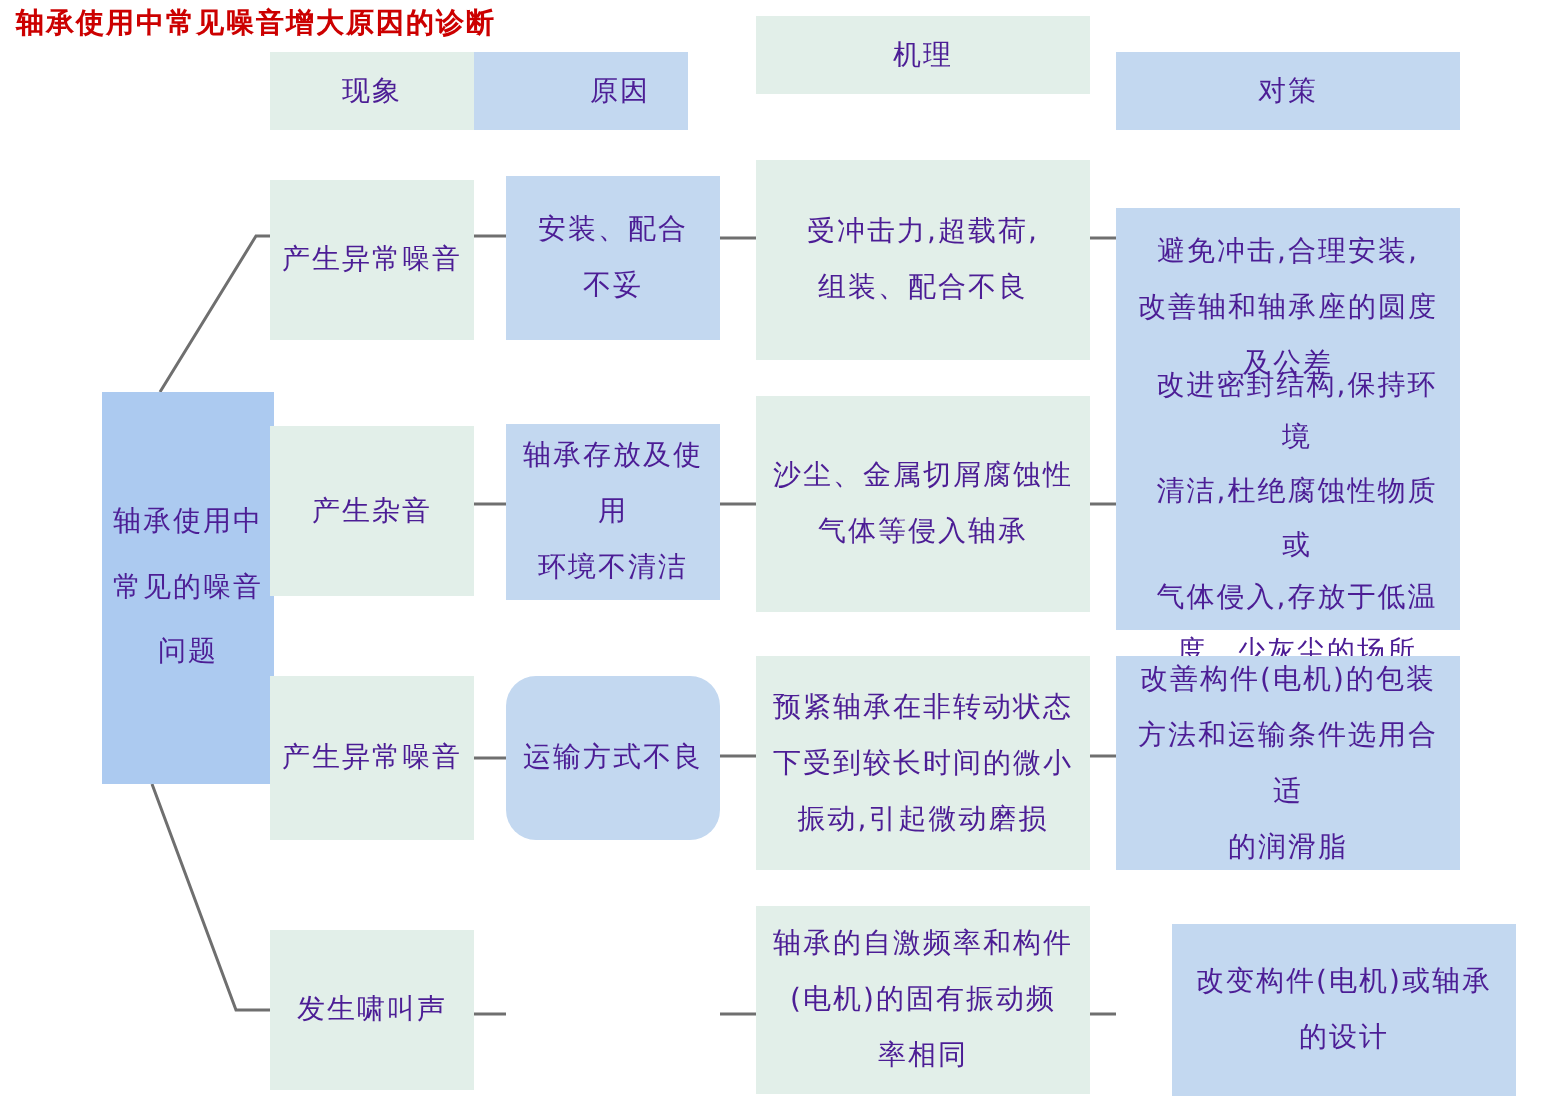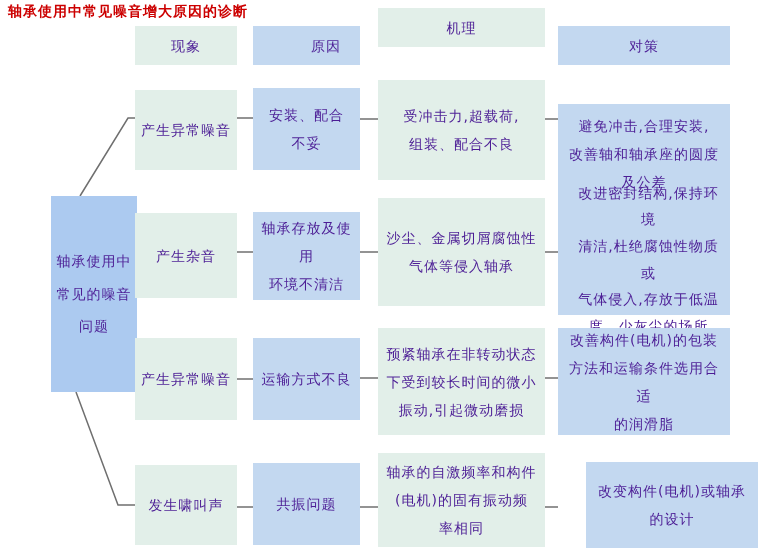--- a/index.html
+++ b/index.html
@@ -76,21 +76,21 @@
       <line x1="360" y1="378" x2="378" y2="378"></line>
       <line x1="545" y1="378" x2="558" y2="378"></line>
 
       <line x1="237" y1="507" x2="253" y2="507"></line>
       <line x1="360" y1="507" x2="378" y2="507"></line>
       <line x1="545" y1="507" x2="558" y2="507"></line>
     </g>
   </svg>
 
   <div class="box green header" style="left:135px; top:26px; width:102px; height:39px;">现象</div>
-  <div class="box blue header" style="left:253px; top:26px; width:107px; height:39px;padding-left:44px;">原因</div>
+  <div class="box blue header" style="left:237px; top:26px; width:107px; height:39px;padding-left:44px;">原因</div>
   <div class="box green header" style="left:378px; top:8px; width:167px; height:39px;">机理</div>
   <div class="box blue header" style="left:558px; top:26px; width:172px; height:39px;">对策</div>
 
   <div class="box root" style="left:15px; top:196px; width:86px; height:196px;margin-left:36px;">轴承使用中
 常见的噪音
 问题</div>
 
   <div class="box green" style="left:135px; top:90px; width:102px; height:80px;">产生异常噪音</div>
   <div class="box blue" style="left:253px; top:88px; width:107px; height:82px;">安装、配合
 不妥</div>
@@ -104,29 +104,28 @@
   <div class="box blue" style="left:253px; top:212px; width:107px; height:88px;">轴承存放及使用
 环境不清洁</div>
   <div class="box green" style="left:378px; top:198px; width:167px; height:108px;">沙尘、金属切屑腐蚀性
 气体等侵入轴承</div>
   <div class="box blue" style="left:558px; top:204px; width:172px; height:111px; line-height:1.9;padding-left:14px;">改进密封结构,保持环境
 清洁,杜绝腐蚀性物质或
 气体侵入,存放于低温
 度、少灰尘的场所</div>
 
   <div class="box green" style="left:135px; top:338px; width:102px; height:82px;">产生异常噪音</div>
-  <div class="box blue" style="left:253px; top:338px; width:107px; height:82px;">运输方式不良</div>
+  <div class="box blue" style="left:253px; top:338px; width:107px; height:82px;border-radius:15px;">运输方式不良</div>
   <div class="box green" style="left:378px; top:328px; width:167px; height:107px;">预紧轴承在非转动状态
 下受到较长时间的微小
 振动,引起微动磨损</div>
   <div class="box blue" style="left:558px; top:328px; width:172px; height:107px;">改善构件(电机)的包装
 方法和运输条件选用合适
 的润滑脂</div>
 
   <div class="box green" style="left:135px; top:465px; width:102px; height:80px;">发生啸叫声</div>
-  <div class="box blue" style="left:253px; top:463px; width:107px; height:82px;">共振问题</div>
   <div class="box green" style="left:378px; top:453px; width:167px; height:94px;">轴承的自激频率和构件
 (电机)的固有振动频
 率相同</div>
   <div class="box blue" style="left:558px; top:462px; width:172px; height:86px;margin-left:28px;">改变构件(电机)或轴承
 的设计</div>
 
 </div>
 
 </body></html>

